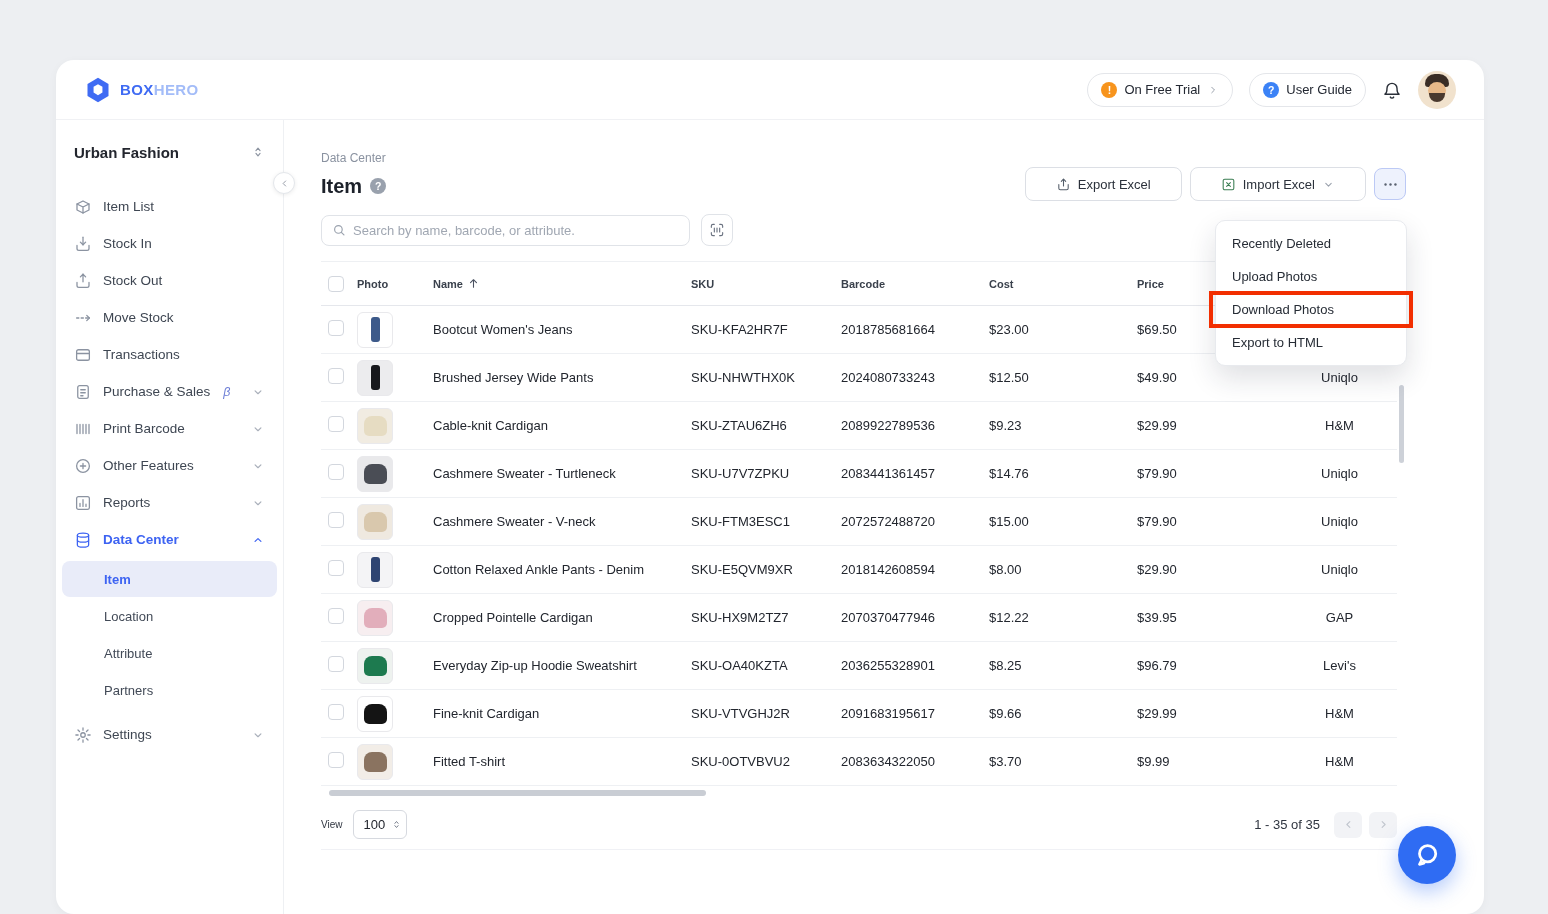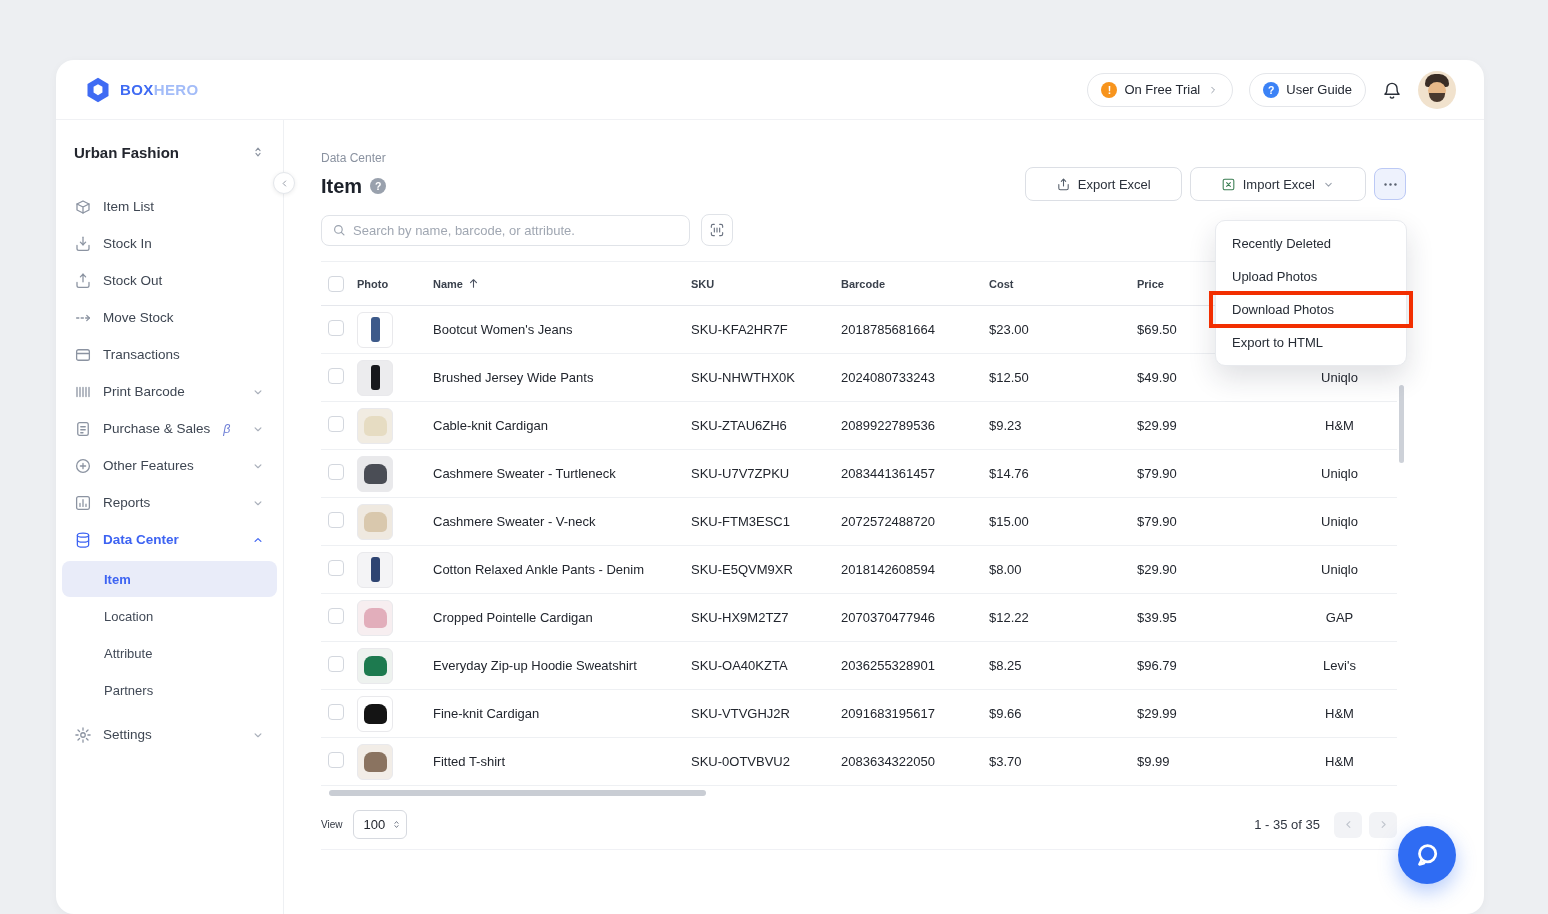--- a/index.html
+++ b/index.html
@@ -242,39 +242,39 @@
             <svg viewBox="0 0 24 24" fill="none" stroke="currentColor" stroke-width="1.7" stroke-linecap="round" stroke-linejoin="round">
               <rect x="3.5" y="5" width="17" height="14" rx="2.5"></rect>
               <path d="M3.5 10h17"></path>
             </svg>
           </span>
           <span class="nav-label">Transactions</span>
         </div>
         <div class="nav-item">
           <span class="nav-icon">
             <svg viewBox="0 0 24 24" fill="none" stroke="currentColor" stroke-width="1.7" stroke-linecap="round" stroke-linejoin="round">
-              <path d="M4 6v12M8 6v12M12 6v12M16 6v12M20 6v12"></path>
-            </svg>
-          </span>
-          <span class="nav-label">Print Barcode</span>
-          <span class="nav-chevron">
-            <svg viewBox="0 0 24 24" fill="none" stroke="currentColor" stroke-width="2" stroke-linecap="round" stroke-linejoin="round">
-              <path d="m7 10 5 5 5-5"></path>
-            </svg>
-          </span>
-        </div>
-        <div class="nav-item">
-          <span class="nav-icon">
-            <svg viewBox="0 0 24 24" fill="none" stroke="currentColor" stroke-width="1.7" stroke-linecap="round" stroke-linejoin="round">
               <rect x="5" y="3.5" width="14" height="17" rx="2.5"></rect>
               <path d="M9 9h6M9 13h6M9 17h3"></path>
             </svg>
           </span>
           <span class="nav-label">Purchase &amp; Sales</span>
           <span class="beta">β</span>
+          <span class="nav-chevron">
+            <svg viewBox="0 0 24 24" fill="none" stroke="currentColor" stroke-width="2" stroke-linecap="round" stroke-linejoin="round">
+              <path d="m7 10 5 5 5-5"></path>
+            </svg>
+          </span>
+        </div>
+        <div class="nav-item">
+          <span class="nav-icon">
+            <svg viewBox="0 0 24 24" fill="none" stroke="currentColor" stroke-width="1.7" stroke-linecap="round" stroke-linejoin="round">
+              <path d="M4 6v12M8 6v12M12 6v12M16 6v12M20 6v12"></path>
+            </svg>
+          </span>
+          <span class="nav-label">Print Barcode</span>
           <span class="nav-chevron">
             <svg viewBox="0 0 24 24" fill="none" stroke="currentColor" stroke-width="2" stroke-linecap="round" stroke-linejoin="round">
               <path d="m7 10 5 5 5-5"></path>
             </svg>
           </span>
         </div>
         <div class="nav-item">
           <span class="nav-icon">
             <svg viewBox="0 0 24 24" fill="none" stroke="currentColor" stroke-width="1.7" stroke-linecap="round" stroke-linejoin="round">
               <circle cx="12" cy="12" r="8.5"></circle>

